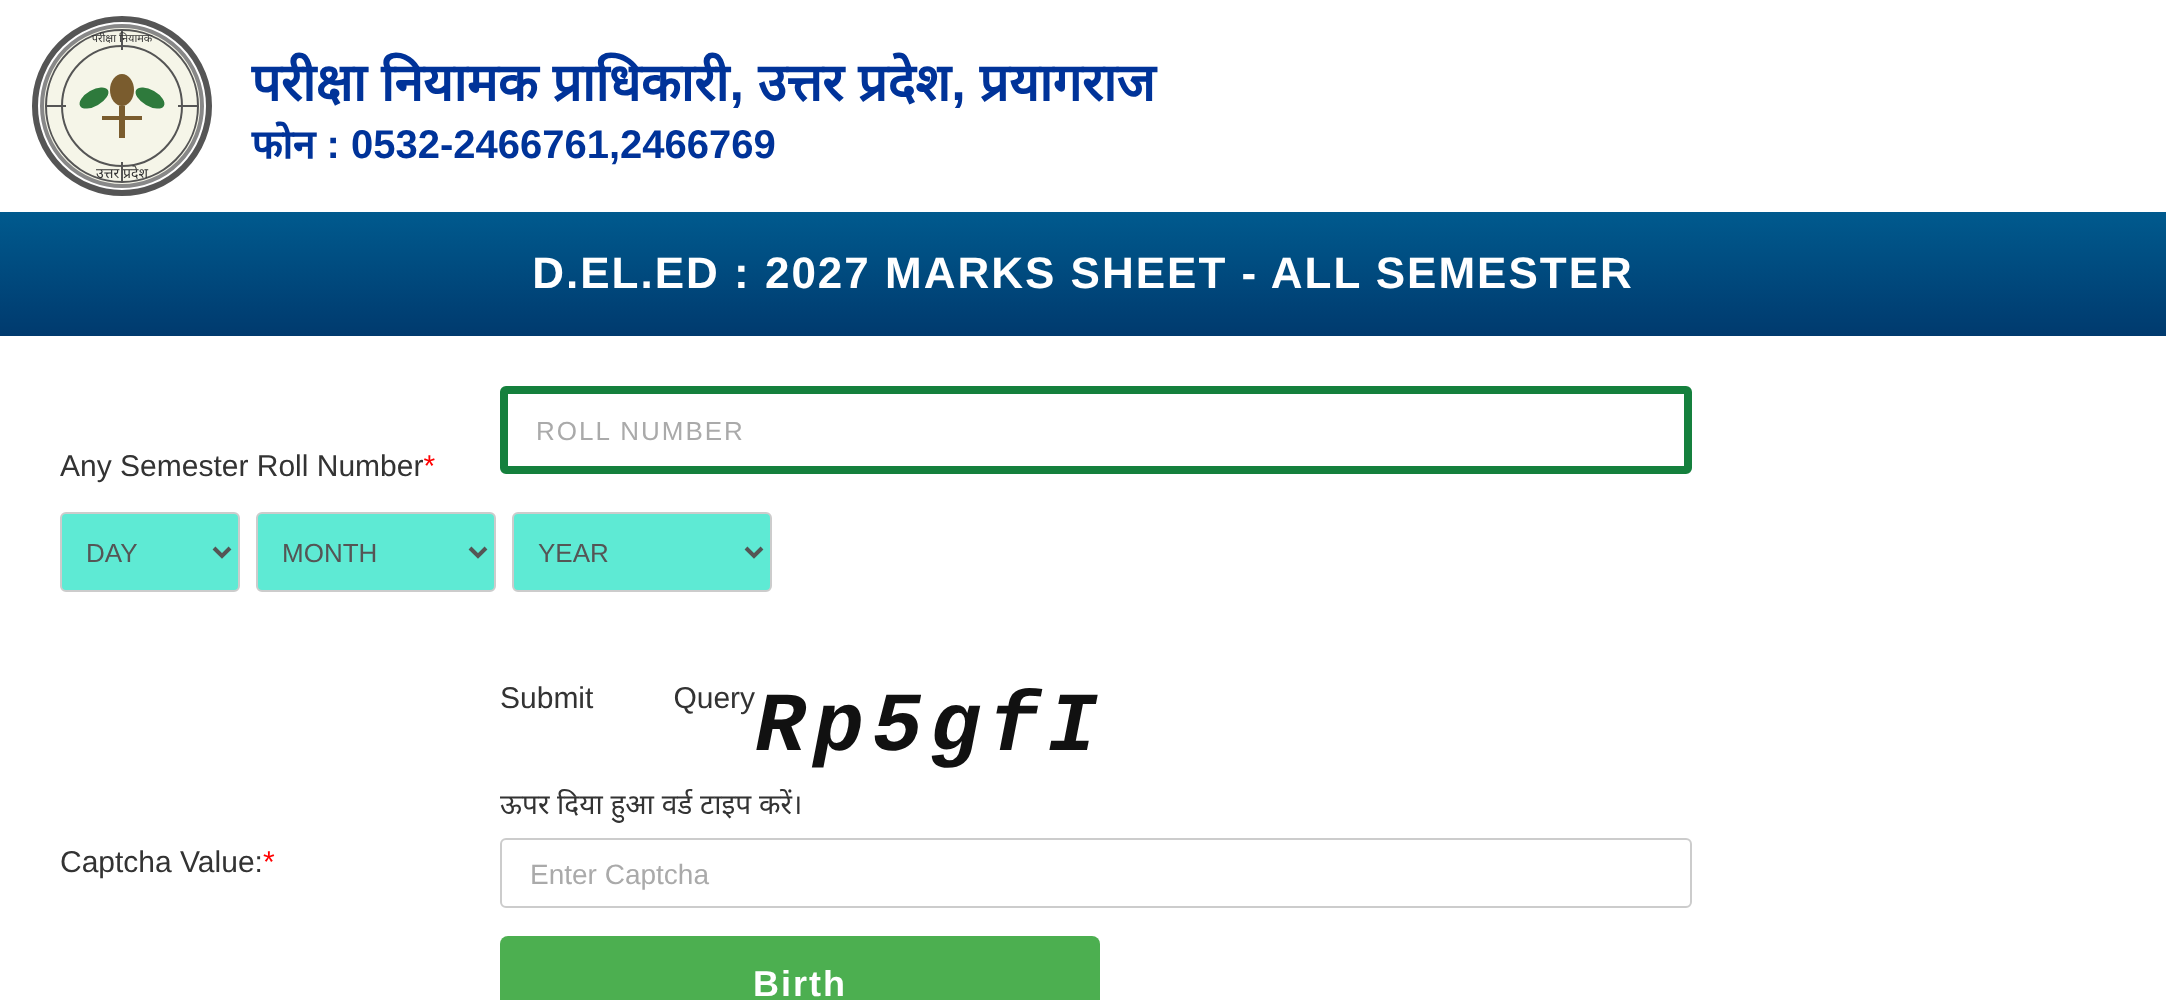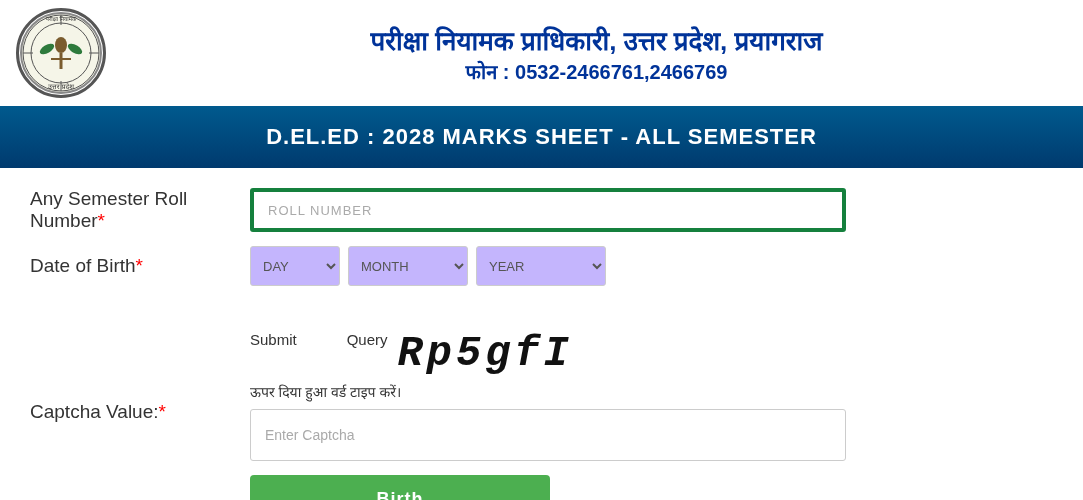--- a/index.html
+++ b/index.html
@@ -23,21 +23,21 @@
       border-radius: 50%;
       border: 3px solid #555;
       display: flex;
       align-items: center;
       justify-content: center;
       overflow: hidden;
       flex-shrink: 0;
     }
     .header-text {
       flex: 1;
-      text-align: center;
+      text-align: left;
       padding-left: 20px;
     }
     .header-title {
       font-size: 26px;
       font-weight: bold;
       color: #003399;
     }
     .header-phone {
       font-size: 20px;
       font-weight: bold;
@@ -59,22 +59,23 @@
     .form-area {
       padding: 20px 30px;
     }
     .form-row {
       display: flex;
       align-items: center;
       margin-bottom: 14px;
     }
     .form-label {
       width: 220px;
-      font-size: 19px;
-      color: #333;
+      font-size: 15px;
+      color: #333;
+      margin-top: 37px;
     }
     .required {
       color: red;
     }
     .roll-input {
       width: 596px;
       height: 44px;
       border: 4px solid #15803d;
       border-radius: 3px;
       padding: 0 14px;
@@ -91,36 +92,35 @@
     .dob-selects {
       display: flex;
       gap: 8px;
     }
     .dob-select {
       height: 40px;
       border: 1px solid #ccc;
       border-radius: 3px;
       padding: 0 8px;
       font-size: 13px;
-      background: #c4b5fd;
+      background: #5eead4;
       color: #555;
       cursor: pointer;
     }
     .dob-select.day { width: 90px; }
     .dob-select.month { width: 120px; }
     .dob-select.year { width: 130px; }
 
     
     .captcha-section {
       margin-left: 220px;
     }
     .submit-query-row {
       display: flex;
       align-items: center;
-      gap: 10px;
       margin-bottom: 4px;
     }
     .submit-label {
       font-size: 15px;
       color: #333;
     }
     .query-label {
       font-size: 15px;
       color: #333;
       margin-left: 40px;
@@ -134,21 +134,21 @@
       font-style: italic;
       margin-top: 30px;
     }
     .captcha-instruction {
       font-size: 14px;
       color: #333;
       margin-bottom: 8px;
     }
     .captcha-input {
       width: 596px;
-      height: 52px;
+      height: 35px;
       border: 1px solid #ccc;
       border-radius: 3px;
       padding: 0 14px;
       font-size: 14px;
       outline: none;
       margin-bottom: 14px;
     }
     .captcha-input::placeholder {
       color: #aaa;
     }
@@ -198,36 +198,33 @@
       <text x="42" y="10" text-anchor="middle" font-size="5.5" fill="#333" font-family="Arial">परीक्षा नियामक</text>
     </svg>
   </div>
   <div class="header-text">
     <div class="header-title">परीक्षा नियामक प्राधिकारी, उत्तर प्रदेश, प्रयागराज</div>
     <div class="header-phone">फोन : 0532-2466761,2466769</div>
   </div>
 </div>
 
 <div class="banner">
-  <span>D.EL.ED : 2028 MARKS SHEET - ALL SEMESTER</span>
+  <span>D.EL.ED : 2027 MARKS SHEET - ALL SEMESTER</span>
 </div>
 
 <div class="form-area">
 
   <div class="form-row">
     <div class="form-label">
       <span>Any Semester Roll Number</span><span class="required">*</span>
     </div>
     <input type="text" class="roll-input" placeholder="ROLL NUMBER" style="">
   </div>
 
   <div class="form-row">
-    <div class="form-label">
-      <span>Date of Birth</span><span class="required">*</span>
-    </div>
     <div class="dob-selects">
       <select class="dob-select day">
         <option>DAY</option>
       </select>
       <select class="dob-select month">
         <option>MONTH</option>
       </select>
       <select class="dob-select year">
         <option>YEAR</option>
       </select>

